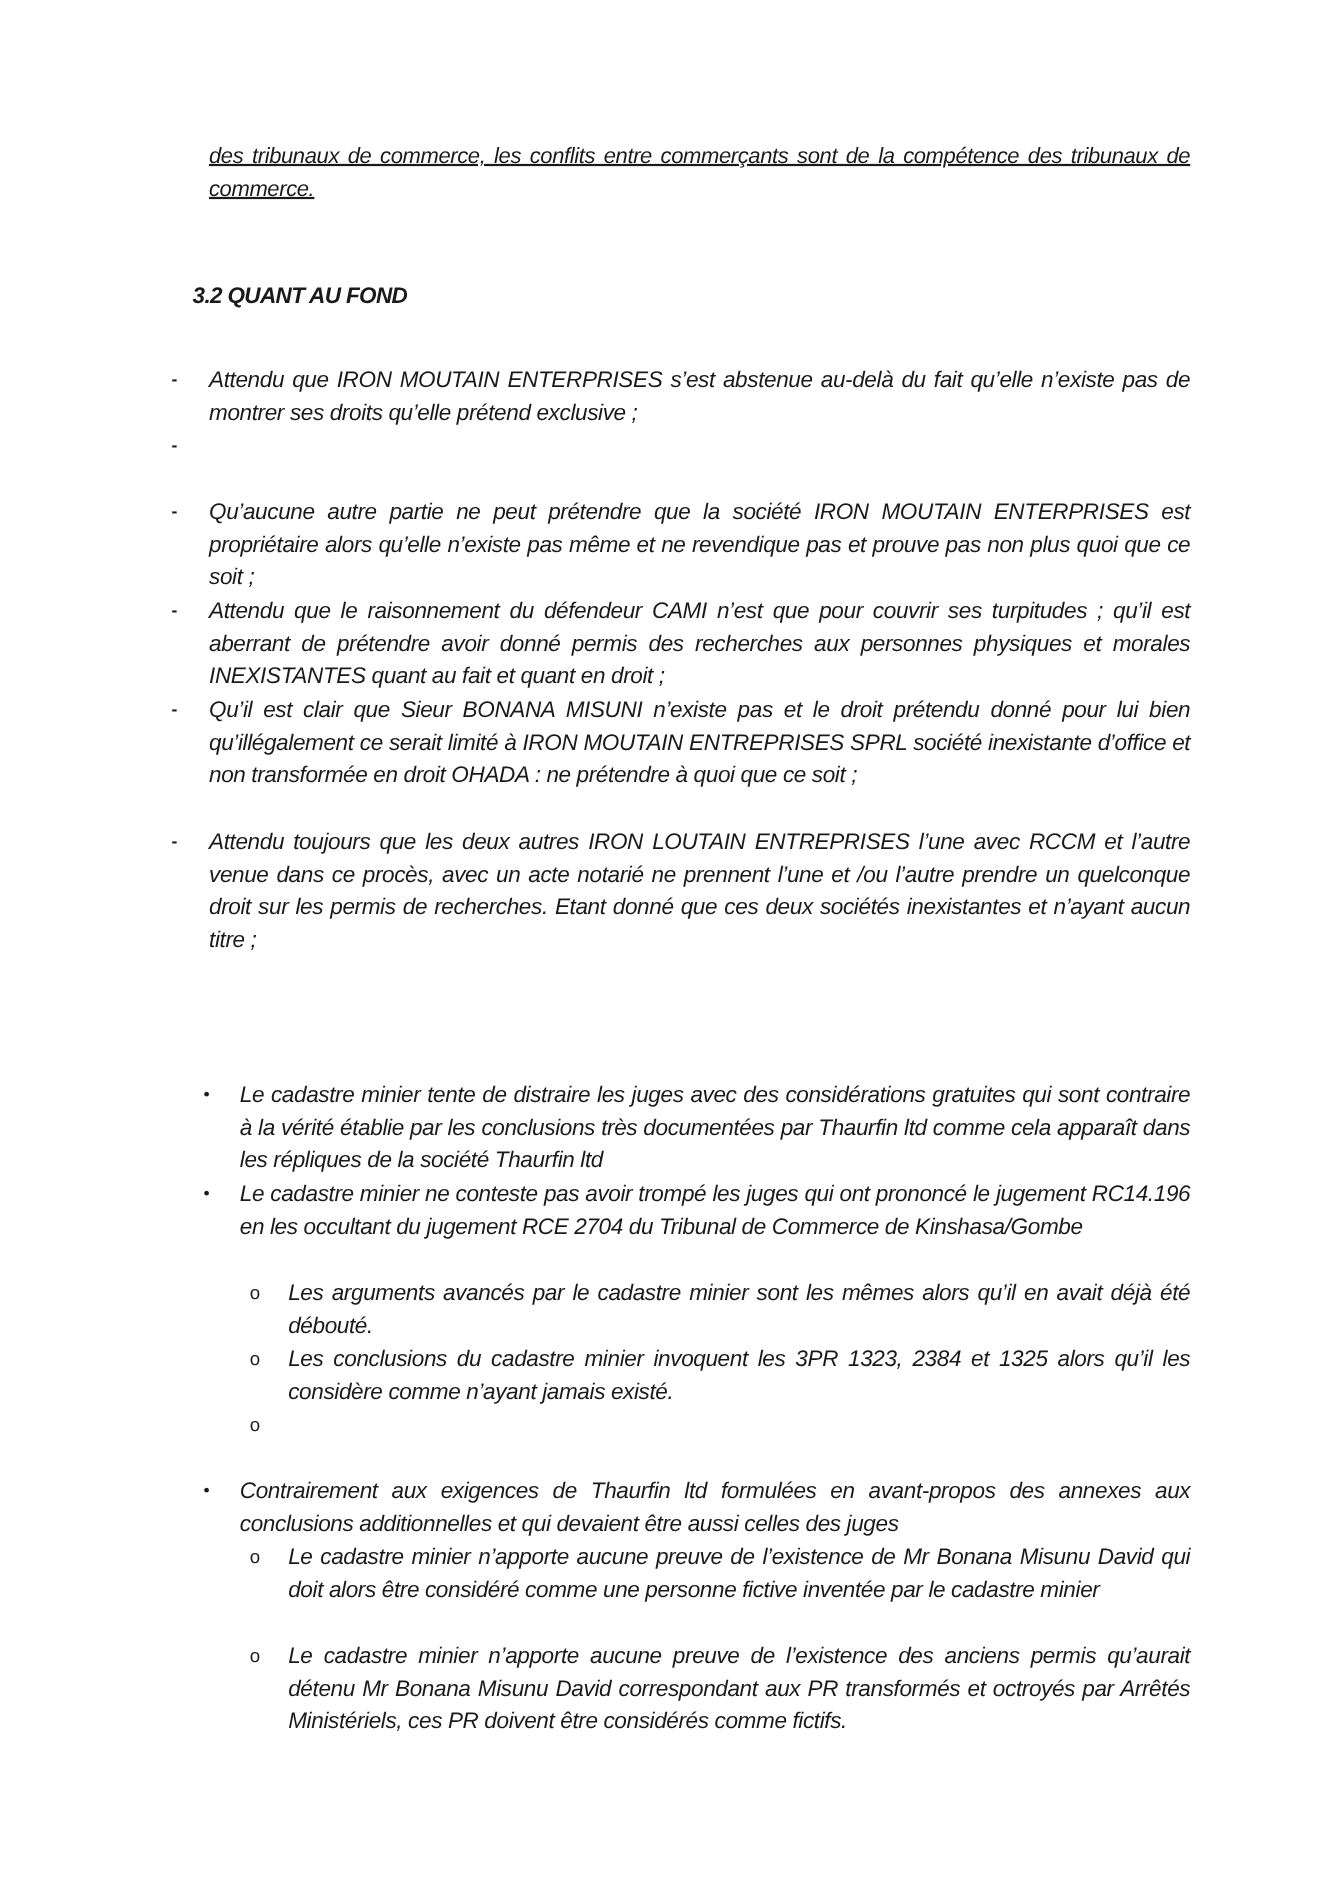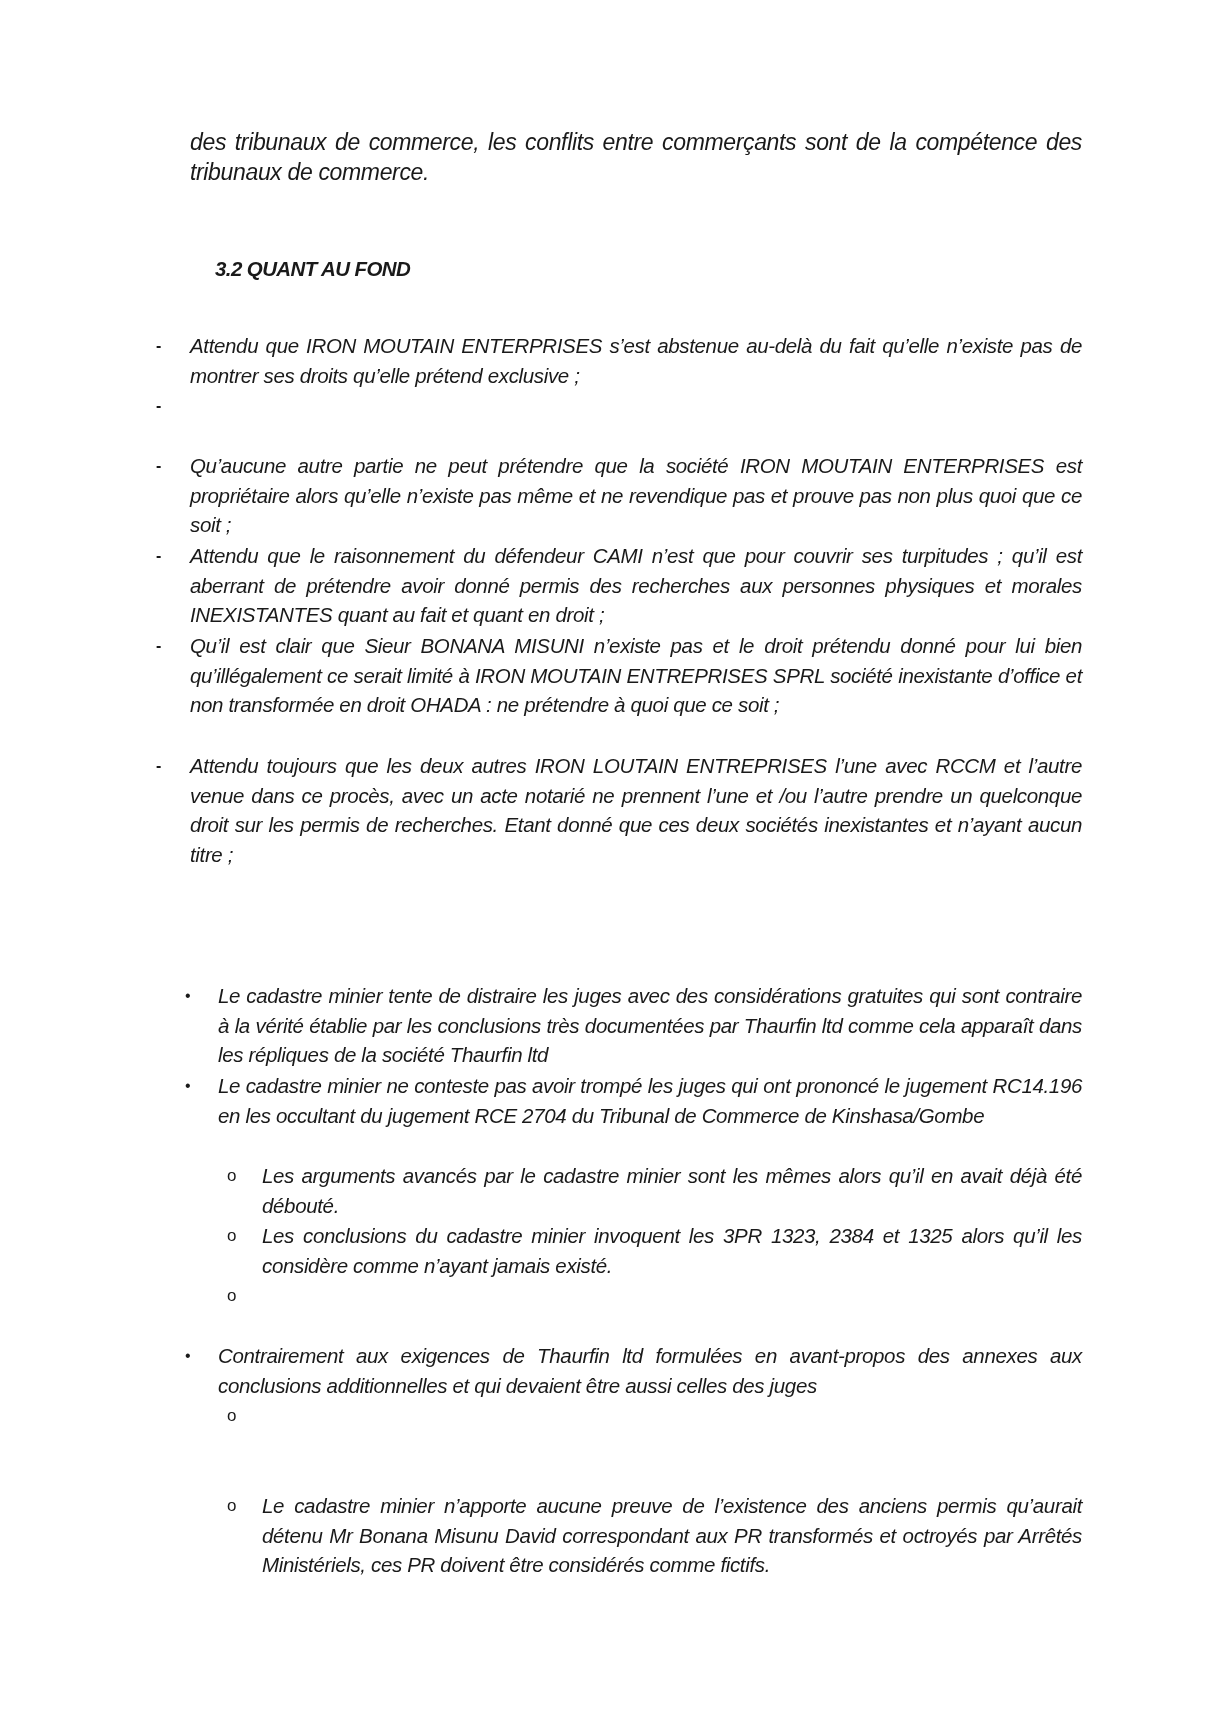--- a/index.html
+++ b/index.html
@@ -1,40 +1,40 @@
 <!DOCTYPE html>
 <html><head>
 <meta charset="utf-8">
 <style>
   html, body { margin: 0; padding: 0; background: #ffffff; }
   body { width: 1220px; height: 1723px; position: relative; overflow: hidden;
          font-family: "Liberation Sans", sans-serif; color: #1a1a1a; }
   .page { position: absolute; left: 0; top: 0; width: 1220px; height: 1723px; }
-  .para { position: absolute; font-style: italic; font-size: 23px; line-height: 29.5px;
-          text-align: justify; letter-spacing: -0.35px; }
+  .para { position: absolute; font-style: italic; font-size: 20px; line-height: 29.5px;
+          text-align: justify; letter-spacing: -0.35px; text-decoration: underline; }
   .heading { position: absolute; font-style: italic; font-weight: bold; font-size: 20.5px;
              letter-spacing: -0.6px; }
   .dash-item { position: absolute; left: 190px; width: 892px; font-style: italic;
                font-size: 20.5px; line-height: 29.5px; text-align: justify; letter-spacing: -0.35px; }
   .dash-mark { position: absolute; left: -34px; top: 0; font-style: normal; font-weight: bold; font-size: 16px; }
   .bullet-item { position: absolute; left: 218px; width: 864px; font-style: italic;
                  font-size: 20.5px; line-height: 29.5px; text-align: justify; letter-spacing: -0.35px; }
   .bullet-mark { position: absolute; left: -33px; top: 0; font-style: normal; font-size: 16px; }
   .sub-item { position: absolute; left: 262px; width: 820px; font-style: italic;
               font-size: 20.5px; line-height: 29.5px; text-align: justify; letter-spacing: -0.35px; }
   .sub-mark { position: absolute; left: -35px; top: 0; font-style: normal; font-size: 17px; }
 </style>
 </head>
 <body>
 
 <div class="page">
 
   <div class="para" style="left:190px; top:128px; width:892px;">des tribunaux de commerce, les conflits entre commerçants sont de la compétence des tribunaux de commerce.</div>
 
-  <div class="heading" style="left:175px; top:257px;margin-left:40px;">3.2 QUANT AU FOND</div>
+  <div class="heading" style="left:175px; top:257px;">3.2 QUANT AU FOND</div>
 
   <div>
     <div class="dash-item" style="top:331px;">
       <span class="dash-mark">-</span>
       <span>Attendu que IRON MOUTAIN ENTERPRISES s’est abstenue au-delà du fait qu’elle n’existe pas de montrer ses droits qu’elle prétend exclusive ;</span>
     </div>
     <div class="dash-item" style="top:391px;">
       <span class="dash-mark">-</span>
     </div>
     <div class="dash-item" style="top:451px;">
@@ -75,20 +75,21 @@
     </div>
     <div class="sub-item" style="top:1281px;">
       <span class="sub-mark">o</span>
     </div>
     <div class="bullet-item" style="top:1341px;">
       <span class="bullet-mark">•</span>
       <span>Contrairement aux exigences de Thaurfin ltd formulées en avant-propos des annexes aux conclusions additionnelles et qui devaient être aussi celles des juges</span>
     </div>
     <div class="sub-item" style="top:1401px;">
       <span class="sub-mark">o</span>
+      <span>Le cadastre minier n’apporte aucune preuve de l’existence de Mr Bonana Misunu David qui doit alors être considéré comme une personne fictive inventée par le cadastre minier</span>
     </div>
     <div class="sub-item" style="top:1491px;">
       <span class="sub-mark">o</span>
       <span>Le cadastre minier n’apporte aucune preuve de l’existence des anciens permis qu’aurait détenu Mr Bonana Misunu David correspondant aux PR transformés et octroyés par Arrêtés Ministériels, ces PR doivent être considérés comme fictifs.</span>
     </div>
   </div>
 
 </div>
 
 </body></html>

